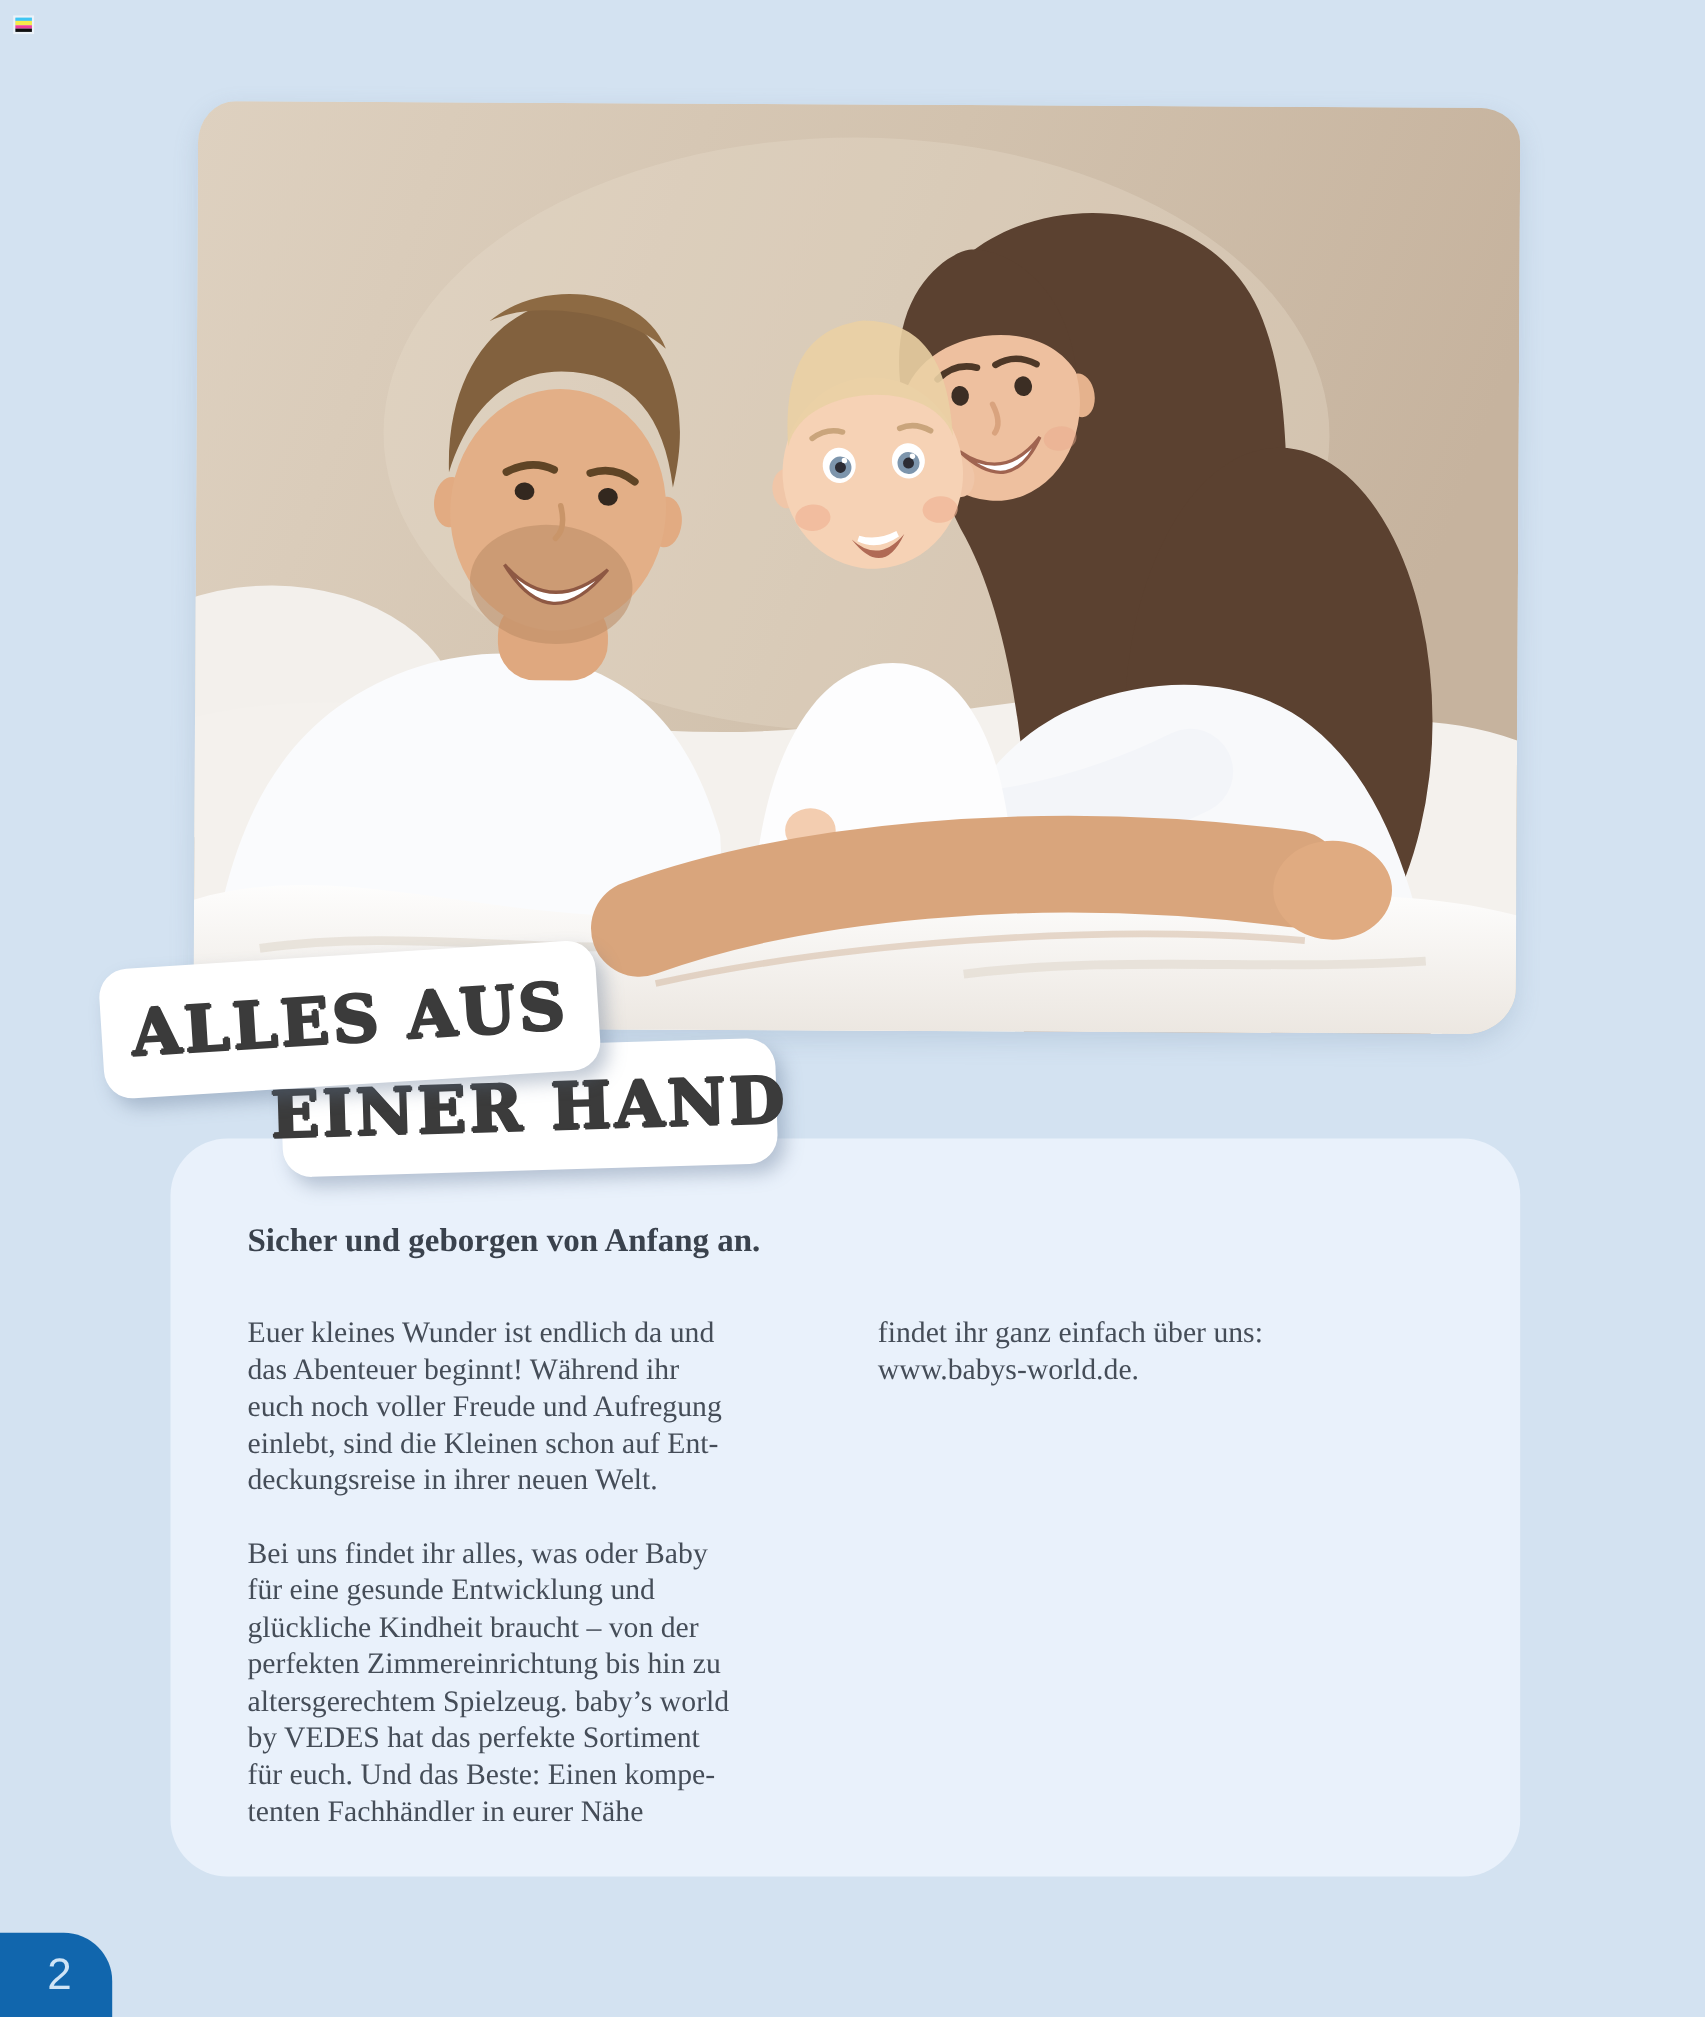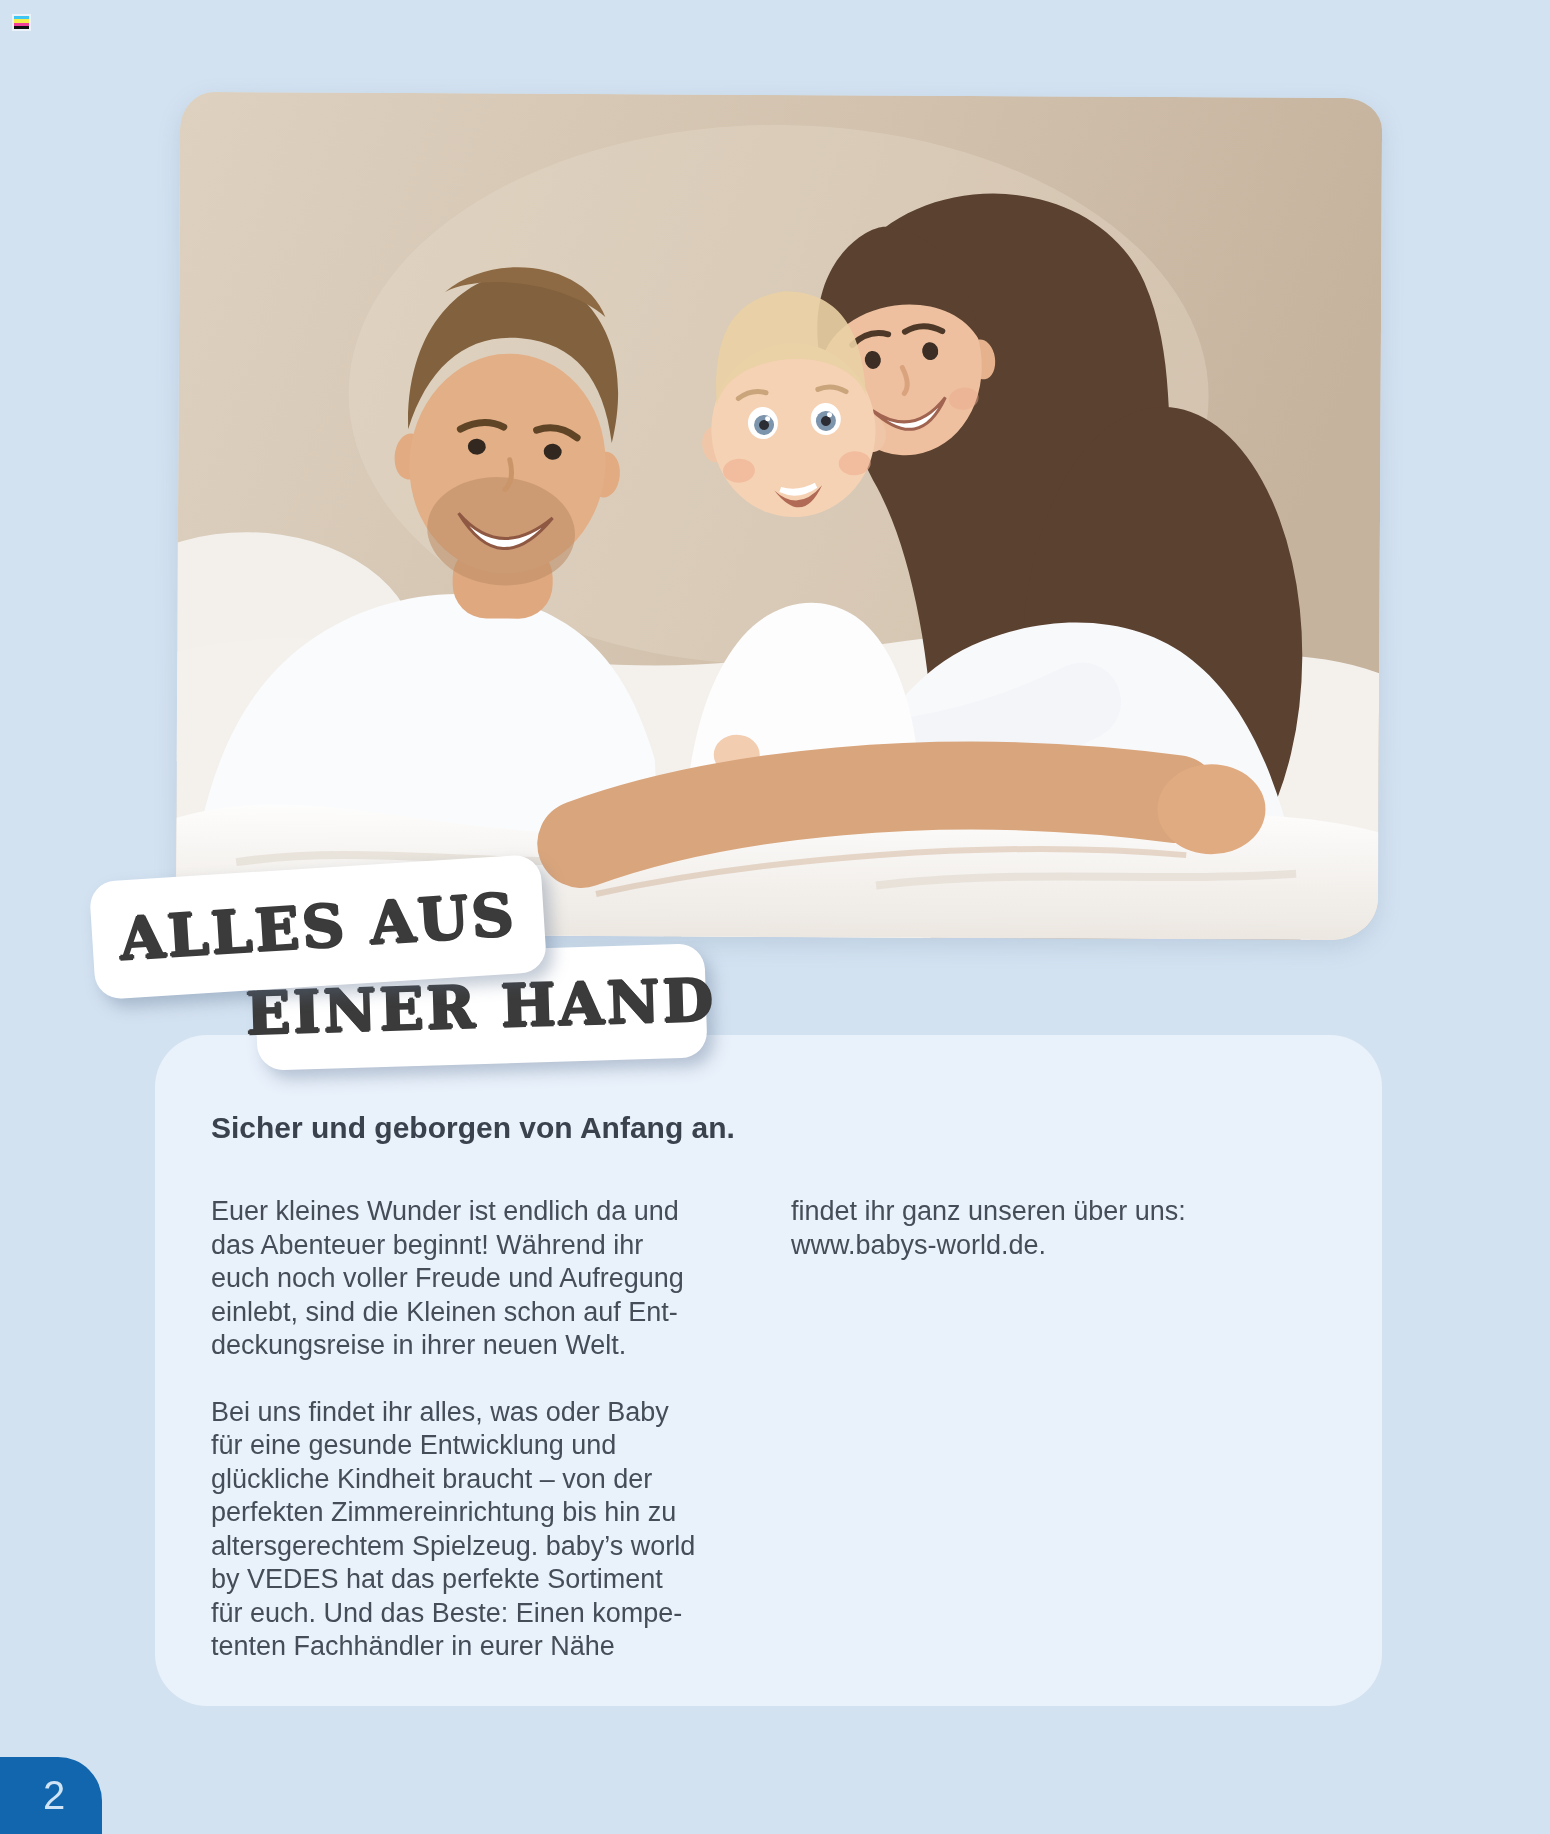--- a/index.html
+++ b/index.html
@@ -34,21 +34,21 @@
   .sticker span{
     font-family:"DejaVu Serif", serif;font-weight:700;font-size:58px;
     letter-spacing:3px;color:#3b3b3b;white-space:nowrap;
     text-shadow:1.3px 0 0 currentColor,-1.3px 0 0 currentColor,0 1.3px 0 currentColor,0 -1.3px 0 currentColor;
   }
 
   
   .panel{
     position:absolute;left:155px;top:1035px;width:1227px;height:671px;
     background:#e9f1fb;border-radius:52px;z-index:2;
-    box-sizing:border-box;padding:74px 85px 0 56px;
+    box-sizing:border-box;padding:74px 85px 0 70px;font-family:Liberation Serif, serif;
   }
   .panel h2{
     margin:0 0 48px 0;font-size:30px;line-height:38px;font-weight:700;color:#3a424d;
   }
   .cols{display:flex;gap:74px;}
   .col{width:512px;}
   .col p{
     margin:0 0 33px 0;font-size:27px;line-height:33.5px;color:#454d58;
     white-space:pre-line;
   }
@@ -196,21 +196,21 @@
         <p>Bei uns findet ihr alles, was oder Baby
 für eine gesunde Entwicklung und
 glückliche Kindheit braucht – von der
 perfekten Zimmereinrichtung bis hin zu
 altersgerechtem Spielzeug. baby’s world
 by VEDES hat das perfekte Sortiment
 für euch. Und das Beste: Einen kompe-
 tenten Fachhändler in eurer Nähe</p>
       </div>
       <div class="col">
-        <p>findet ihr ganz unseren über uns:
+        <p>findet ihr ganz einfach über uns:
 www.babys-world.de.</p>
       </div>
     </div>
   </section>
 
   <div class="page-tab">
     <span>2</span>
   </div>
 
 </div>

